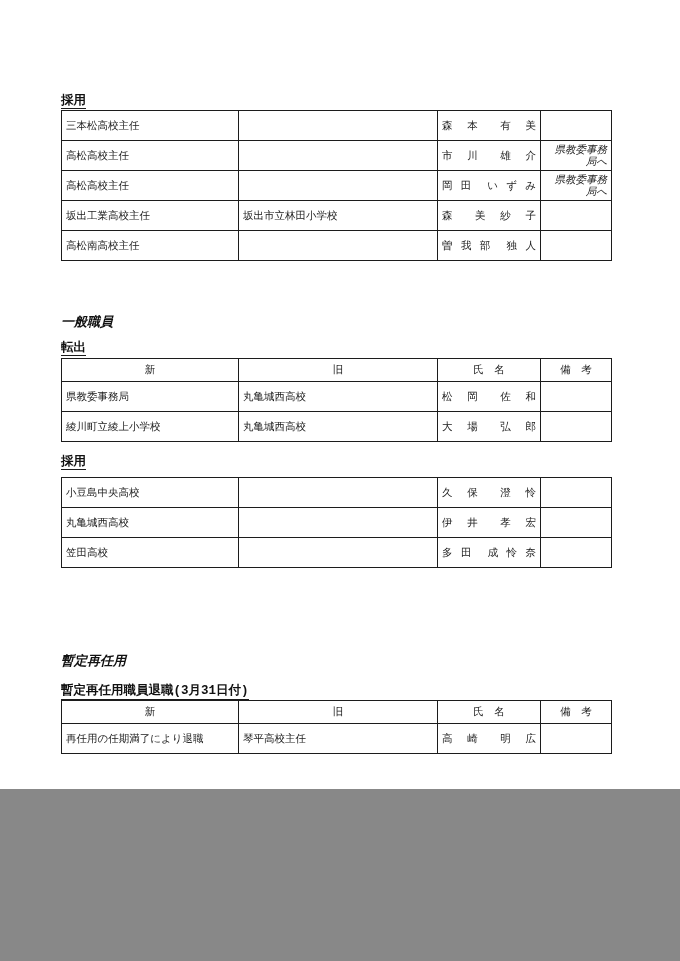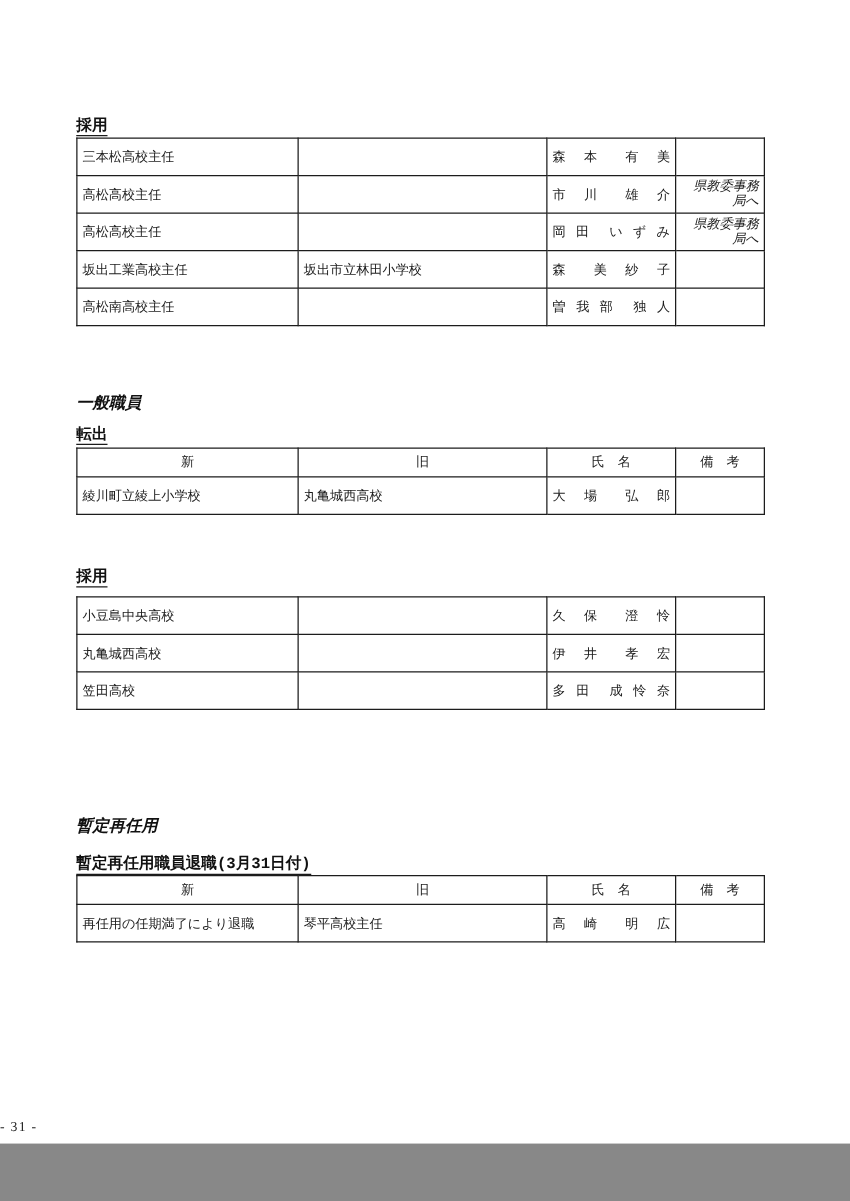--- a/index.html
+++ b/index.html
@@ -1,18 +1,18 @@
 <!DOCTYPE html>
 <html><head>
 <meta charset="utf-8">
 <style>
   html,body { margin:0; padding:0; background:#888; }
   #page {
     position:relative;
-    width:680px; height:915px;
+    width:680px; height:789px;
     background:#ffffff;
     font-family:"Liberation Serif","DejaVu Serif",serif;
     color:#1b1b1b;
     margin:0 auto;
     overflow:hidden;
   }
   .sec-heading {
     position:absolute;
     font-family:"Liberation Sans","DejaVu Sans",sans-serif;
     font-weight:bold;
@@ -146,20 +146,26 @@
         <col style="width:71px">
       </colgroup>
     <tbody>
       <tr class="hdr">
         <td>新</td>
         <td>旧</td>
         <td>氏　名</td>
         <td>備　考</td>
       </tr>
       <tr>
+        <td class="c-new">県教委事務局</td>
+        <td class="c-old">丸亀城西高校</td>
+        <td class="c-name">松 岡　佐 和</td>
+        <td class="c-note"></td>
+      </tr>
+      <tr>
         <td class="c-new">綾川町立綾上小学校</td>
         <td class="c-old">丸亀城西高校</td>
         <td class="c-name">大 場　弘 郎</td>
         <td class="c-note"></td>
       </tr>
     </tbody>
   </table>
 
   <div class="cap-heading" style="top:454px; left:61px;">
     <span class="ul">採用</span>

